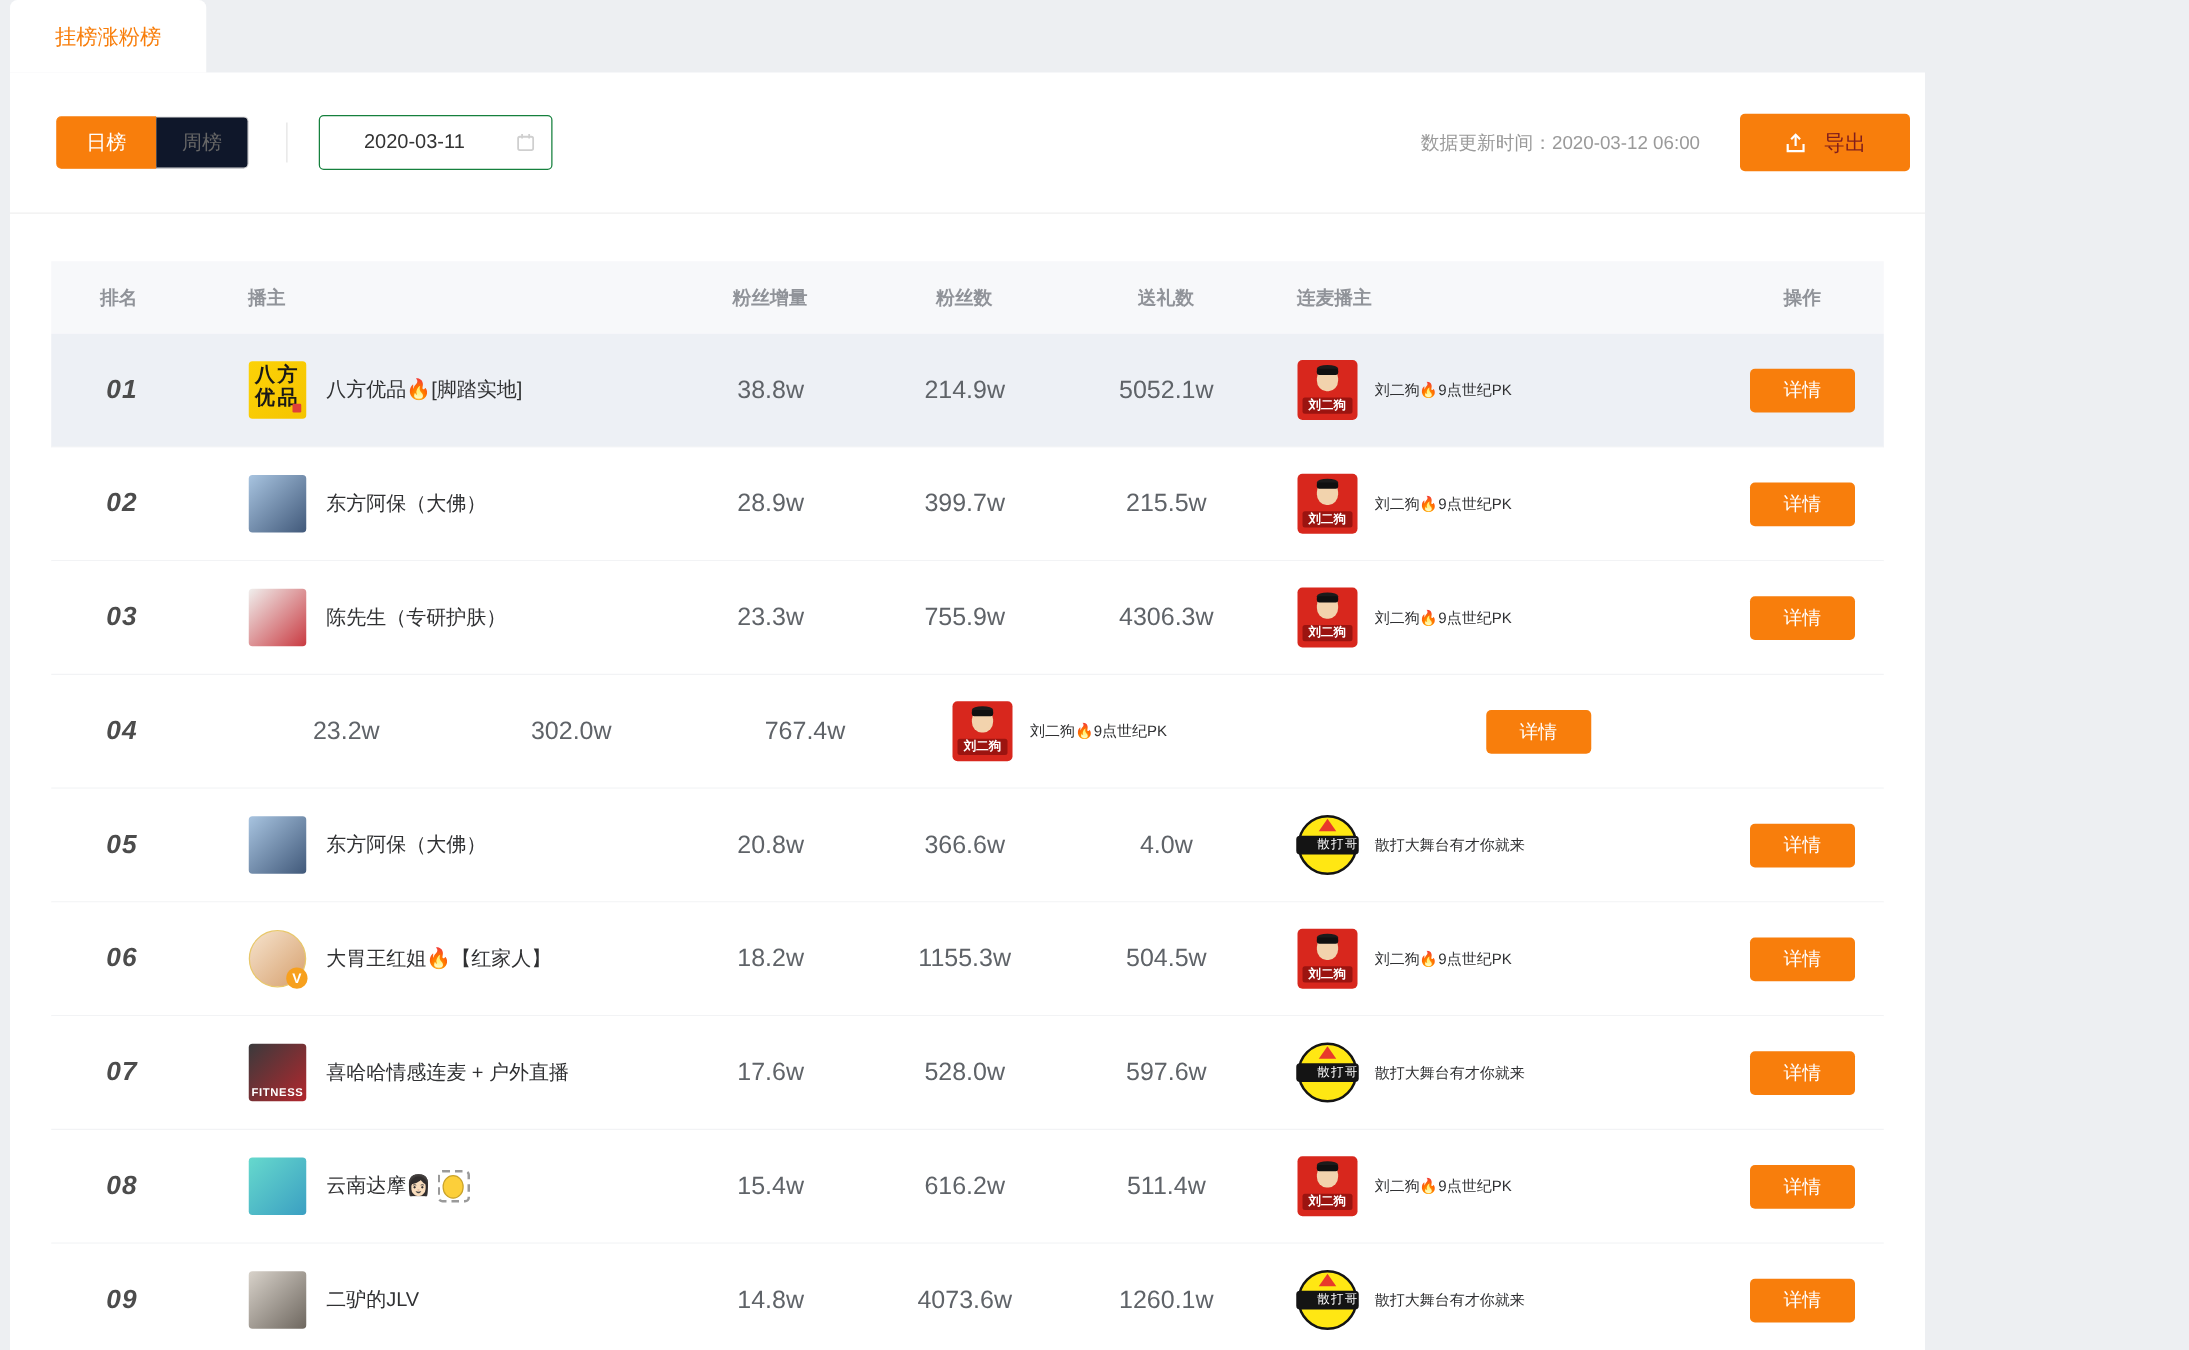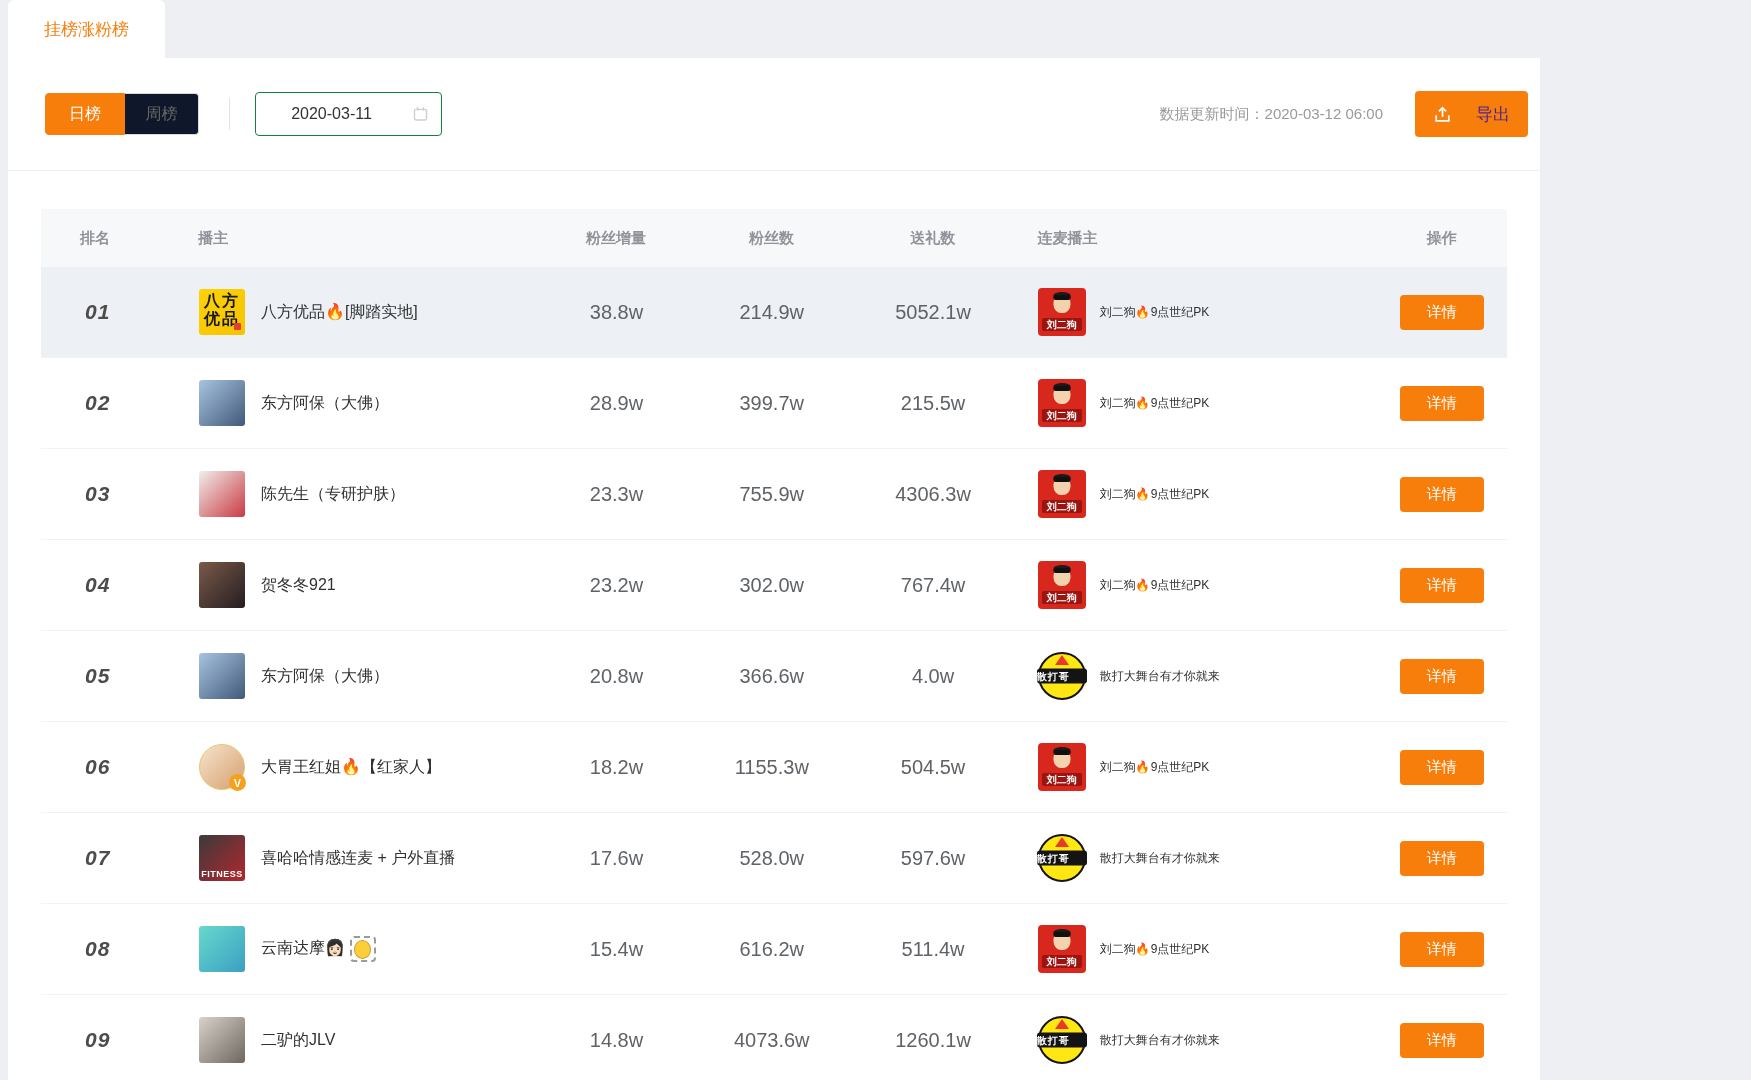--- a/index.html
+++ b/index.html
@@ -25,23 +25,23 @@
   .seg button:first-child { width:80px; border-radius:4px 0 0 4px; }
   .seg button:last-child  { width:74px; border-radius:0 4px 4px 0; border-left:none; }
   .seg button.active { background:var(--accent); border-color:var(--accent); color:#fff; font-weight:500; }
   .vdivider { width:1px; height:32px; background:#e3e3e3; margin:0 25px 0 30px; }
   .datebox { position:relative; width:187px; height:44px; border:1px solid #15803d; border-radius:4px;
              display:flex; align-items:center; justify-content:center; padding-right:34px;
              font-size:16px; color:#333; cursor:pointer; background:#fff; }
   .datebox .cal { position:absolute; right:12px; top:50%; transform:translateY(-50%); display:flex; }
   .rightgrp { margin-left:auto; display:flex; align-items:center; gap:32px; }
   .update { font-size:15px; color:#9a9a9a; }
-  .export-btn { height:46px; padding:0 18px; background:var(--accent); color:#4c1d95; border:none;
+  .export-btn { height:46px; padding:0 35px; background:var(--accent); color:#7f1d1d; border:none;
                 border-radius:4px; font-size:17px; font-family:inherit; display:flex; align-items:center;
-                gap:24px; cursor:pointer; }
+                gap:13px; cursor:pointer; }
 
   
   .table-wrap { margin:38px 33px 0; }
   .thead { display:flex; align-items:center; height:58px; background:#f7f8fa;
            font-size:15px; color:#909399;font-weight:bold; }
   .trow  { display:flex; align-items:center; height:91px; border-bottom:1px solid #f2f3f5; background:#fff; }
   .trow.highlighted { background:var(--hl); }
 
   .c-rank        { width:146px; padding-left:44px; }
   .thead .c-rank { padding-left:39px; }
@@ -78,21 +78,21 @@
                      border-radius:50% 50% 0 0; }
   .lg-glasses { position:absolute; top:7px; left:50%; transform:translateX(-50%); width:17px; height:5px;
                 background:#101010; border-radius:2px; }
   .lg-band { position:absolute; bottom:5px; left:4px; right:4px; background:#9b1410; color:#fff;
              font-size:10px; font-weight:700; text-align:center; line-height:13px; border-radius:2px; }
   .cohost-avatar.sd { background:#ffe713; border:2px solid #141414; border-radius:50%; }
   .sd-crown { position:absolute; top:1px; left:50%; transform:translateX(-50%); width:0; height:0;
               border-left:7px solid transparent; border-right:7px solid transparent;
               border-bottom:10px solid #e8392b; }
   .sd-band { position:absolute; top:50%; left:-3px; right:-3px; transform:translateY(-50%);
-             background:#141414; color:#fff; font-size:10px; font-weight:700; text-align:left;
+             background:#141414; color:#fff; font-size:10px; font-weight:400; text-align:right;
              line-height:15px; border-radius:3px; letter-spacing:1px; }
 
   
   .detail-btn { width:84px; height:35px; background:var(--accent); color:#fff; border:none; border-radius:4px;
                 font-size:15px; font-family:inherit; cursor:pointer; }
   .emoji-box { display:inline-flex; align-items:center; justify-content:center; width:26px; height:26px;
                border:2px dashed #9a9a9a; border-radius:4px; margin-left:5px; vertical-align:middle; }
   .emoji-yolk { width:17px; height:19px; background:#fccf3a; border:1px solid #caa32a; border-radius:50%; }
 </style>
 </head>
@@ -236,31 +236,20 @@
       <span class="cohost-name">刘二狗🔥9点世纪PK</span>
     </div>
     <div class="c-action">
       <button class="detail-btn">详情</button>
     </div>
   </div>
         <div class="trow">
     <div class="c-rank">
       <span class="rank-num">04</span>
     </div>
-    <div class="c-broadcaster">
-      <span class="b-avatar" style="background: linear-gradient(135deg, rgb(122, 90, 74), rgb(36, 29, 32));">
-        
-        
-        
-        
-      </span>
-      <span>
-        <span class="b-name">贺冬冬921</span>
-      </span>
-    </div>
     <div class="c-gain num">23.2w</div>
     <div class="c-fans num">302.0w</div>
     <div class="c-gifts num">767.4w</div>
     <div class="c-cohost">
       <span class="cohost-avatar lg">
         <span class="lg-face"></span>
         <span class="lg-glasses"></span>
         <span class="lg-band">刘二狗</span>
       </span>
 

